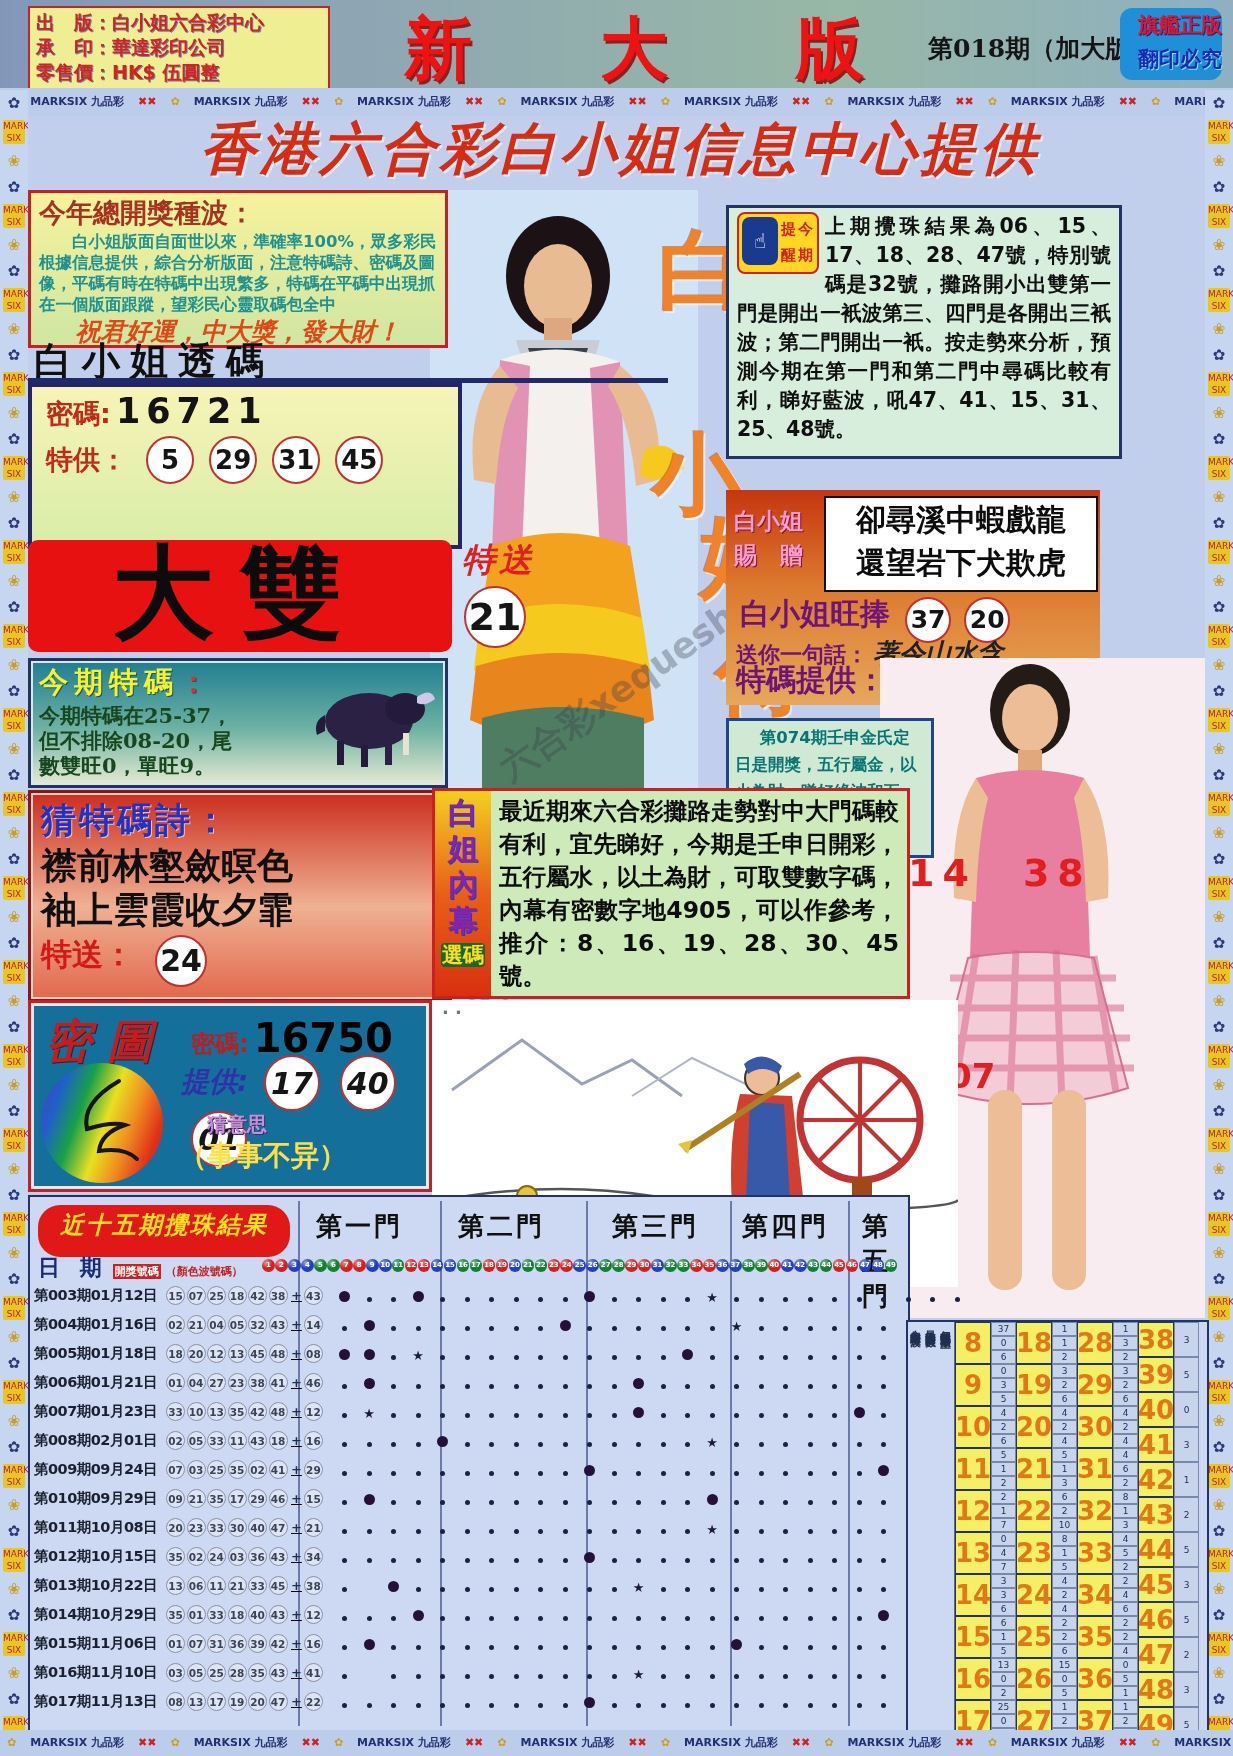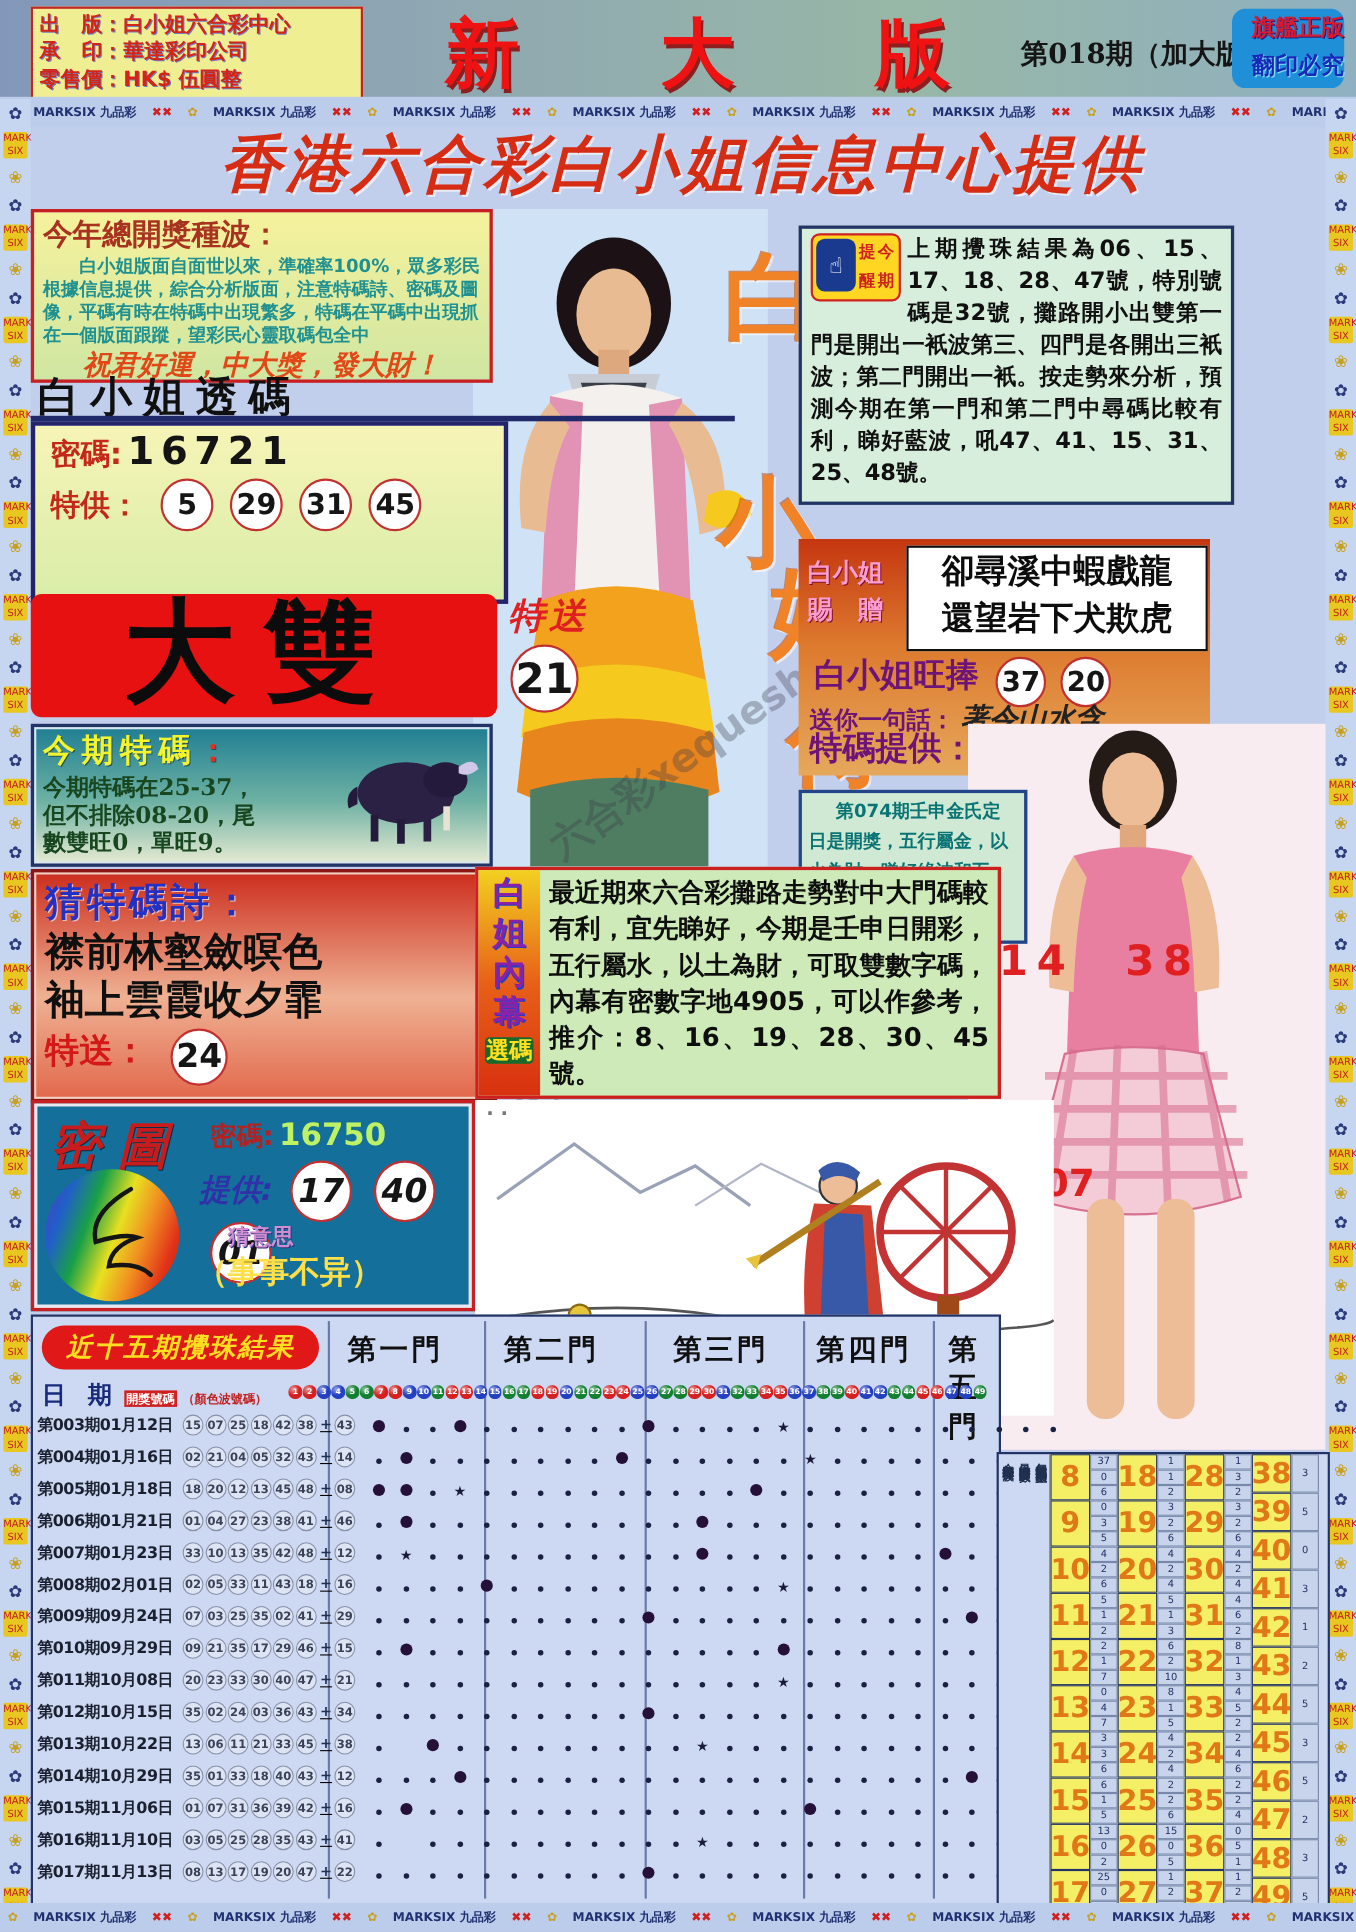--- a/index.html
+++ b/index.html
@@ -37,21 +37,21 @@
   #jinqi .t em{color:#e03020;font-style:normal;}
   #jinqi .body{color:#17461f;font-size:21px;font-weight:bold;line-height:25px;white-space:pre-line;font-family:"DejaVu Serif",serif;}
   #caishici{left:28px;top:790px;width:398px;height:198px;background:linear-gradient(180deg,#cc2d1d,#efb193 55%,#e2684c);border:3px solid #8a1616;box-shadow:inset 0 0 0 2px #f0d0c0;padding:4px 10px;}
   #caishici .t{color:#2330c4;font-size:35px;font-weight:bold;letter-spacing:3px;text-shadow:1px 1px 0 #f0c0b0;}
   #caishici .poem{color:#101010;font-size:36px;font-weight:bold;line-height:44px;white-space:pre-line;}
   #caishici .lab{color:#d41818;font-size:31px;font-weight:bold;}
   #mitu{left:28px;top:1000px;width:398px;height:186px;background:#14709a;border:3px solid #c82020;box-shadow:inset 0 0 0 3px #e8e8f0;}
   #mitu .t{position:absolute;left:14px;top:8px;color:#c81c1c;font-size:46px;font-weight:bold;font-style:italic;letter-spacing:16px;text-shadow:1px 1px 0 #083048;}
   #mitu .pw{position:absolute;left:160px;top:12px;}
   #mitu .pw .lab{color:#b82020;font-size:24px;font-weight:bold;}
-  #mitu .pw .val{color:#bef264;font-size:28px;font-weight:bold;}
+  #mitu .pw .val{color:#000000;font-size:40px;font-weight:bold;}
   #mitu .offer{position:absolute;left:150px;top:52px;color:#3030a8;font-size:28px;font-weight:bold;font-style:italic;}
   #mitu .guess{position:absolute;left:176px;top:108px;color:#cf8ed0;font-size:20px;font-weight:bold;text-shadow:1px 1px 0 #303080;}
   #mitu .meaning{position:absolute;left:148px;top:134px;color:#fde047;font-size:28px;font-weight:bold;}
   #rainbow{position:absolute;left:10px;top:60px;width:122px;height:120px;border-radius:50%;background:linear-gradient(110deg,#5038c0,#2060c8 18%,#18a048 34%,#e8e020 52%,#f09020 68%,#e03018 86%,#c02020);}
   
   #photo1{left:430px;top:190px;width:268px;height:598px;background:linear-gradient(180deg,#cfe2f6,#c3d8f0);overflow:hidden;}
   .vchar{color:#f08228;font-weight:bold;font-size:88px;font-family:"DejaVu Serif",serif;text-shadow:2px 2px 0 rgba(255,255,255,.55),-1px -1px 0 rgba(180,60,0,.5);}
   .wm{color:rgba(60,60,70,.32);font-size:36px;font-weight:bold;transform:rotate(-35deg);white-space:nowrap;}
   
   #lastdraw{left:726px;top:205px;width:374px;height:240px;background:#d6eedb;border:3px solid #223366;padding:4px 8px;}
@@ -69,21 +69,21 @@
   #photo2 .n2{position:absolute;left:68px;top:398px;color:#e02020;font-size:34px;font-weight:bold;}
   #neimu{left:432px;top:788px;width:472px;height:205px;border:3px solid #cc2020;background:#cdeab8;display:flex;}
   #neimu .side{width:56px;background:linear-gradient(180deg,#f2d020,#e86018,#d83010);text-align:center;padding-top:4px;}
   #neimu .side .ch{color:#8822aa;font-size:30px;font-weight:bold;line-height:36px;text-shadow:1px 1px 0 #2040c0;}
   #neimu .side .badge{margin:4px auto 0;width:44px;background:#176a2a;color:#ffe020;font-size:21px;font-weight:bold;line-height:24px;border-radius:4px;}
   #neimu .body{flex:1;color:#0e0e0e;font-size:23.5px;font-weight:bold;line-height:33px;padding:4px 8px;text-align:justify;}
   #cartoon{left:432px;top:1000px;width:526px;height:287px;background:#fff;}
   #cartoon .dots{position:absolute;left:10px;top:2px;color:#777;font-size:18px;font-weight:bold;}
   
   #rtable{left:28px;top:1195px;width:878px;height:533px;background:#cdd9f2;border:2px solid #223366;}
-  #rt-pill{position:absolute;left:8px;top:8px;width:252px;height:40px;background:#e01818;border-radius:22px;color:#ffe020;font-size:24px;font-weight:bold;font-style:italic;text-align:center;line-height:40px;letter-spacing:2px;}
+  #rt-pill{position:absolute;left:8px;top:8px;width:252px;height:52px;background:#e01818;border-radius:22px;color:#ffe020;font-size:24px;font-weight:bold;font-style:italic;text-align:center;line-height:40px;letter-spacing:2px;}
   .gatehead{position:absolute;top:12px;color:#101010;font-size:26px;font-weight:bold;letter-spacing:3px;}
   .gatesep{position:absolute;top:4px;width:2px;height:525px;background:#6a7aaa;}
   #rt-sub{position:absolute;left:8px;top:56px;height:30px;}
   #rt-sub .d{color:#182a7a;font-size:22px;font-weight:bold;letter-spacing:6px;}
   #rt-sub .s1{color:#fff;background:#d02020;font-size:11px;font-weight:bold;padding:1px 2px;}
   #rt-sub .s2{color:#c02020;font-size:11px;font-weight:bold;}
   #ballstrip{position:absolute;left:232px;top:56px;width:640px;height:26px;display:flex;}
   .ball{width:12.6px;height:13px;border-radius:50%;margin:6px 0.2px;color:#fff;font-size:7px;line-height:13px;text-align:center;font-weight:bold;}
   #rows{position:absolute;left:4px;top:88px;width:868px;text-decoration:underline;}
   .rrow{height:29px;white-space:nowrap;}

